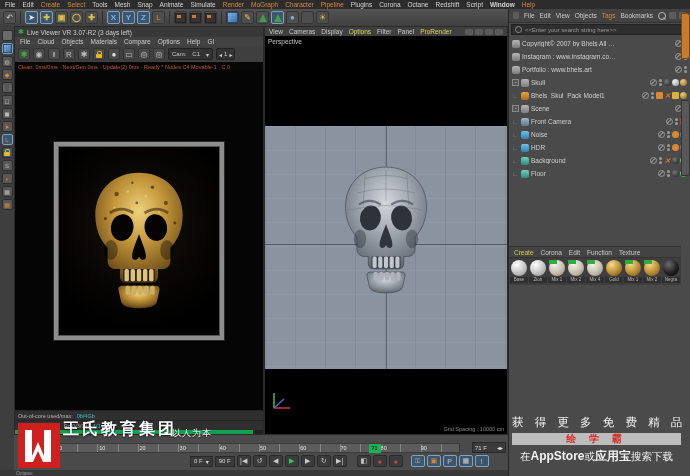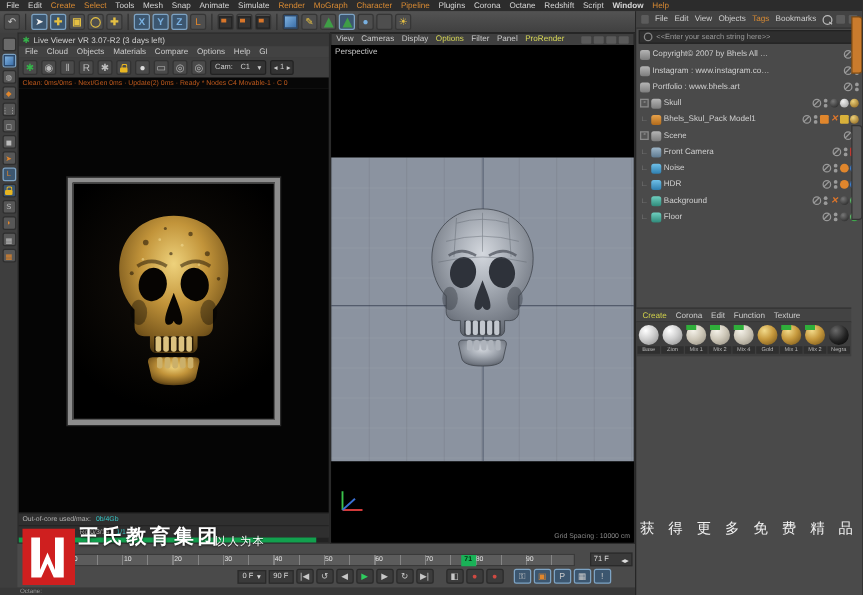--- a/index.html
+++ b/index.html
@@ -727,20 +727,26 @@
           </div>
         <div class="mcell">
             <div class="msph black"></div>
             <div class="mname">Negra</div>
           </div>
       </div>
     </div>
 
     <div class="promo">
       <div class="promo-l1">获 得 更 多 免 费 精 品 教 程</div>
+      <div class="promo-bar">
+          <span>绘 学 霸</span>
+        </div>
+      <div class="promo-l3">
+        <span>在</span><b>AppStore</b><span>或</span><b>应用宝</b><span>搜索下载</span>
+      </div>
     </div>
   </div>
 
   <div class="stab orangetab"></div>
   <div class="stab graytab"></div>
 
   <div class="bottom">
     <div class="ruler">
       <span class="tick" style="left:0%">0</span>
       <span class="tick" style="left:10%">10</span>

